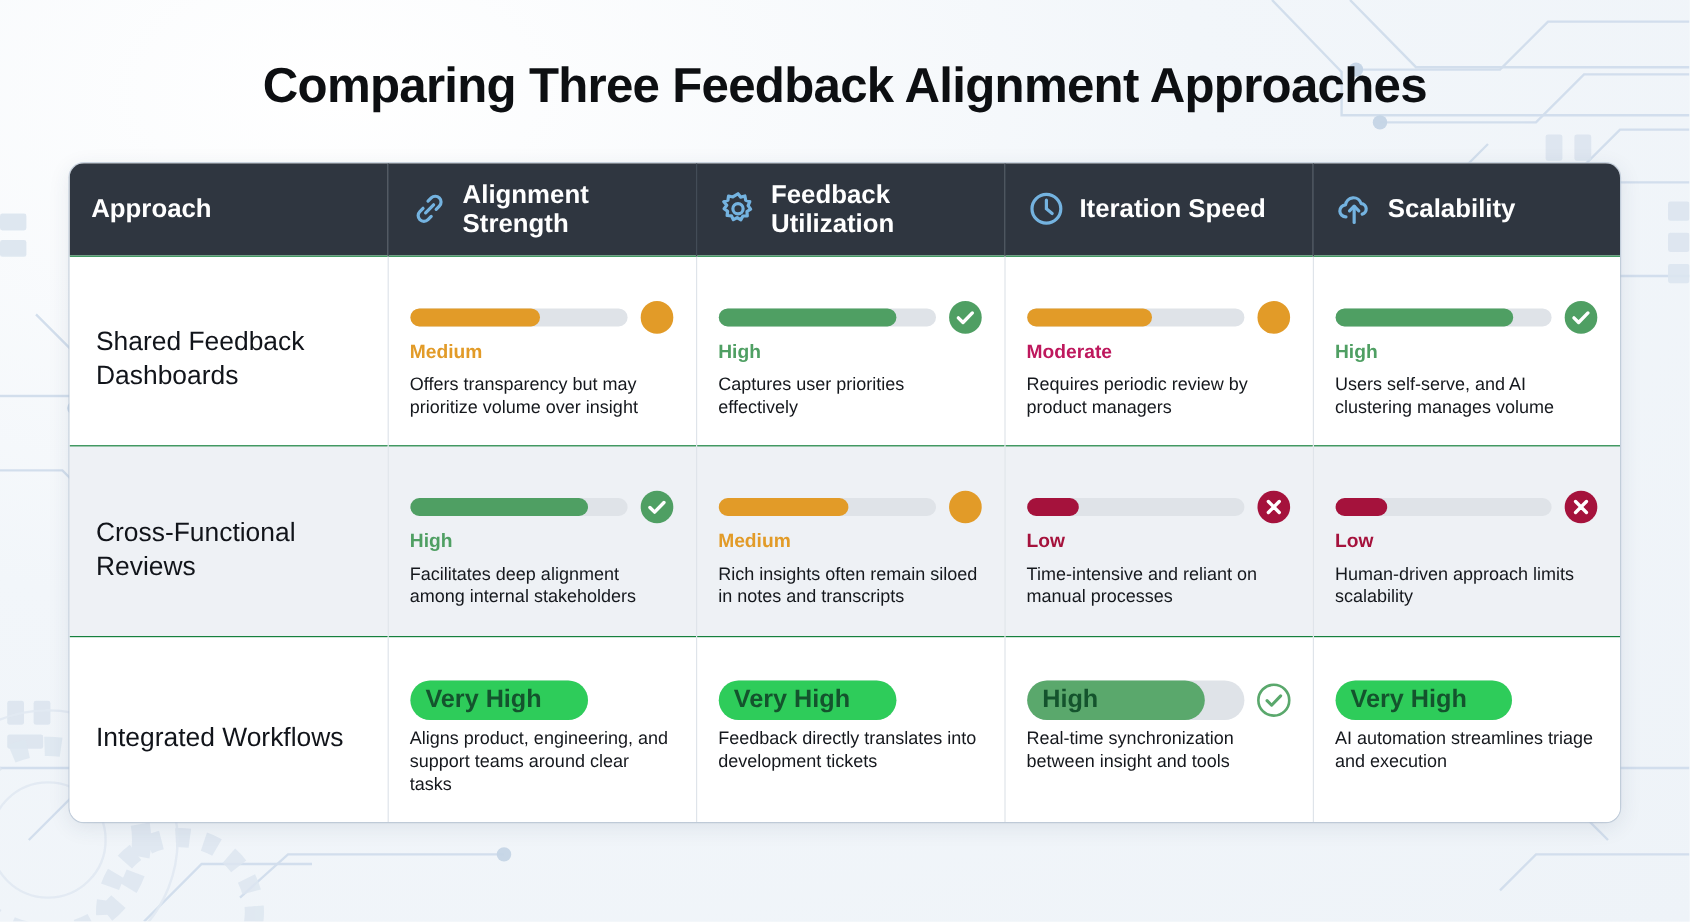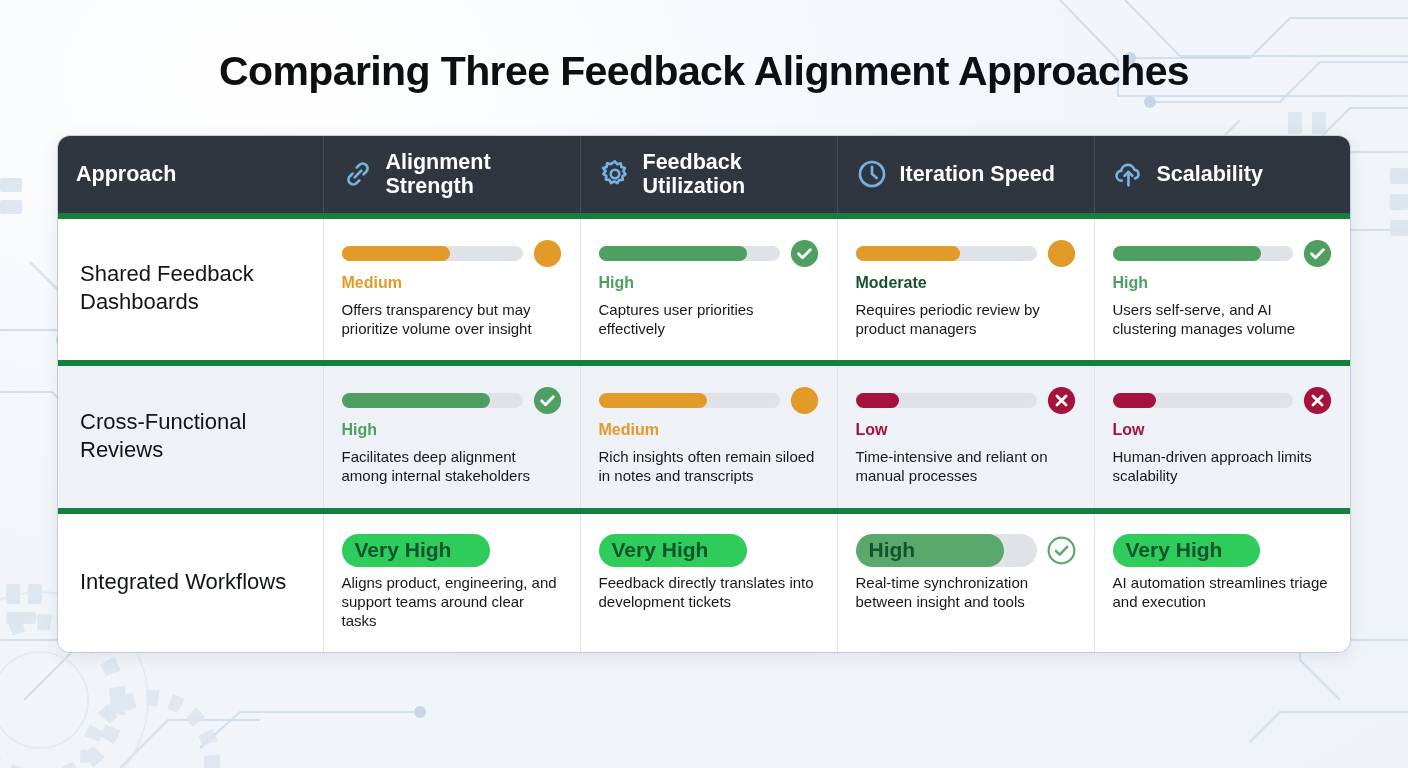--- a/index.html
+++ b/index.html
@@ -56,22 +56,22 @@
     height: 76px;
     border-right: 1px solid #434c57;
   }
   thead th:last-child { border-right: none; }
   .th-inner { display: flex; align-items: center; gap: 12px; }
   .th-label { line-height: 1.13; }
   .hicon { flex: 0 0 auto; width: 32px; height: 32px; display:block; }
 
   tbody td {
     vertical-align: top;
-    padding: 20px 18px 22px 18px;
-    border-top: 6px solid #15803d;
+    padding: 36px 18px 22px 18px;
+    border-top: 1px solid #15803d;
     border-right: 1px solid #dfe4ea;
     background: #ffffff;
   }
   tbody td:last-child { border-right: none; }
   tbody tr.alt td { background: #eef1f5; }
 
   .approach-cell {
     font-size: 22px;
     font-weight: normal;
     color: #11141a;
@@ -279,21 +279,21 @@
               <div class="meter-row">
                 <div class="track">
                   <div class="fill" style="width:58%;background:#e29b28"></div>
                 </div>
                 <span>
                   <svg class="badge" viewBox="0 0 32 32">
                     <circle cx="16" cy="16" r="15" fill="#e29b28"></circle>
                   </svg>
                 </span>
               </div>
-              <div class="rating" style="color:#14532d">Moderate</div>
+              <div class="rating" style="color:#be185d">Moderate</div>
               <div class="desc">Requires periodic review by product managers</div>
             </td>
             <td>
               <div class="meter-row">
                 <div class="track">
                   <div class="fill" style="width:82%;background:#4f9f63"></div>
                 </div>
                 <span>
                   <svg class="badge" viewBox="0 0 32 32">
                     <circle cx="16" cy="16" r="15" fill="#4f9f63"></circle>

